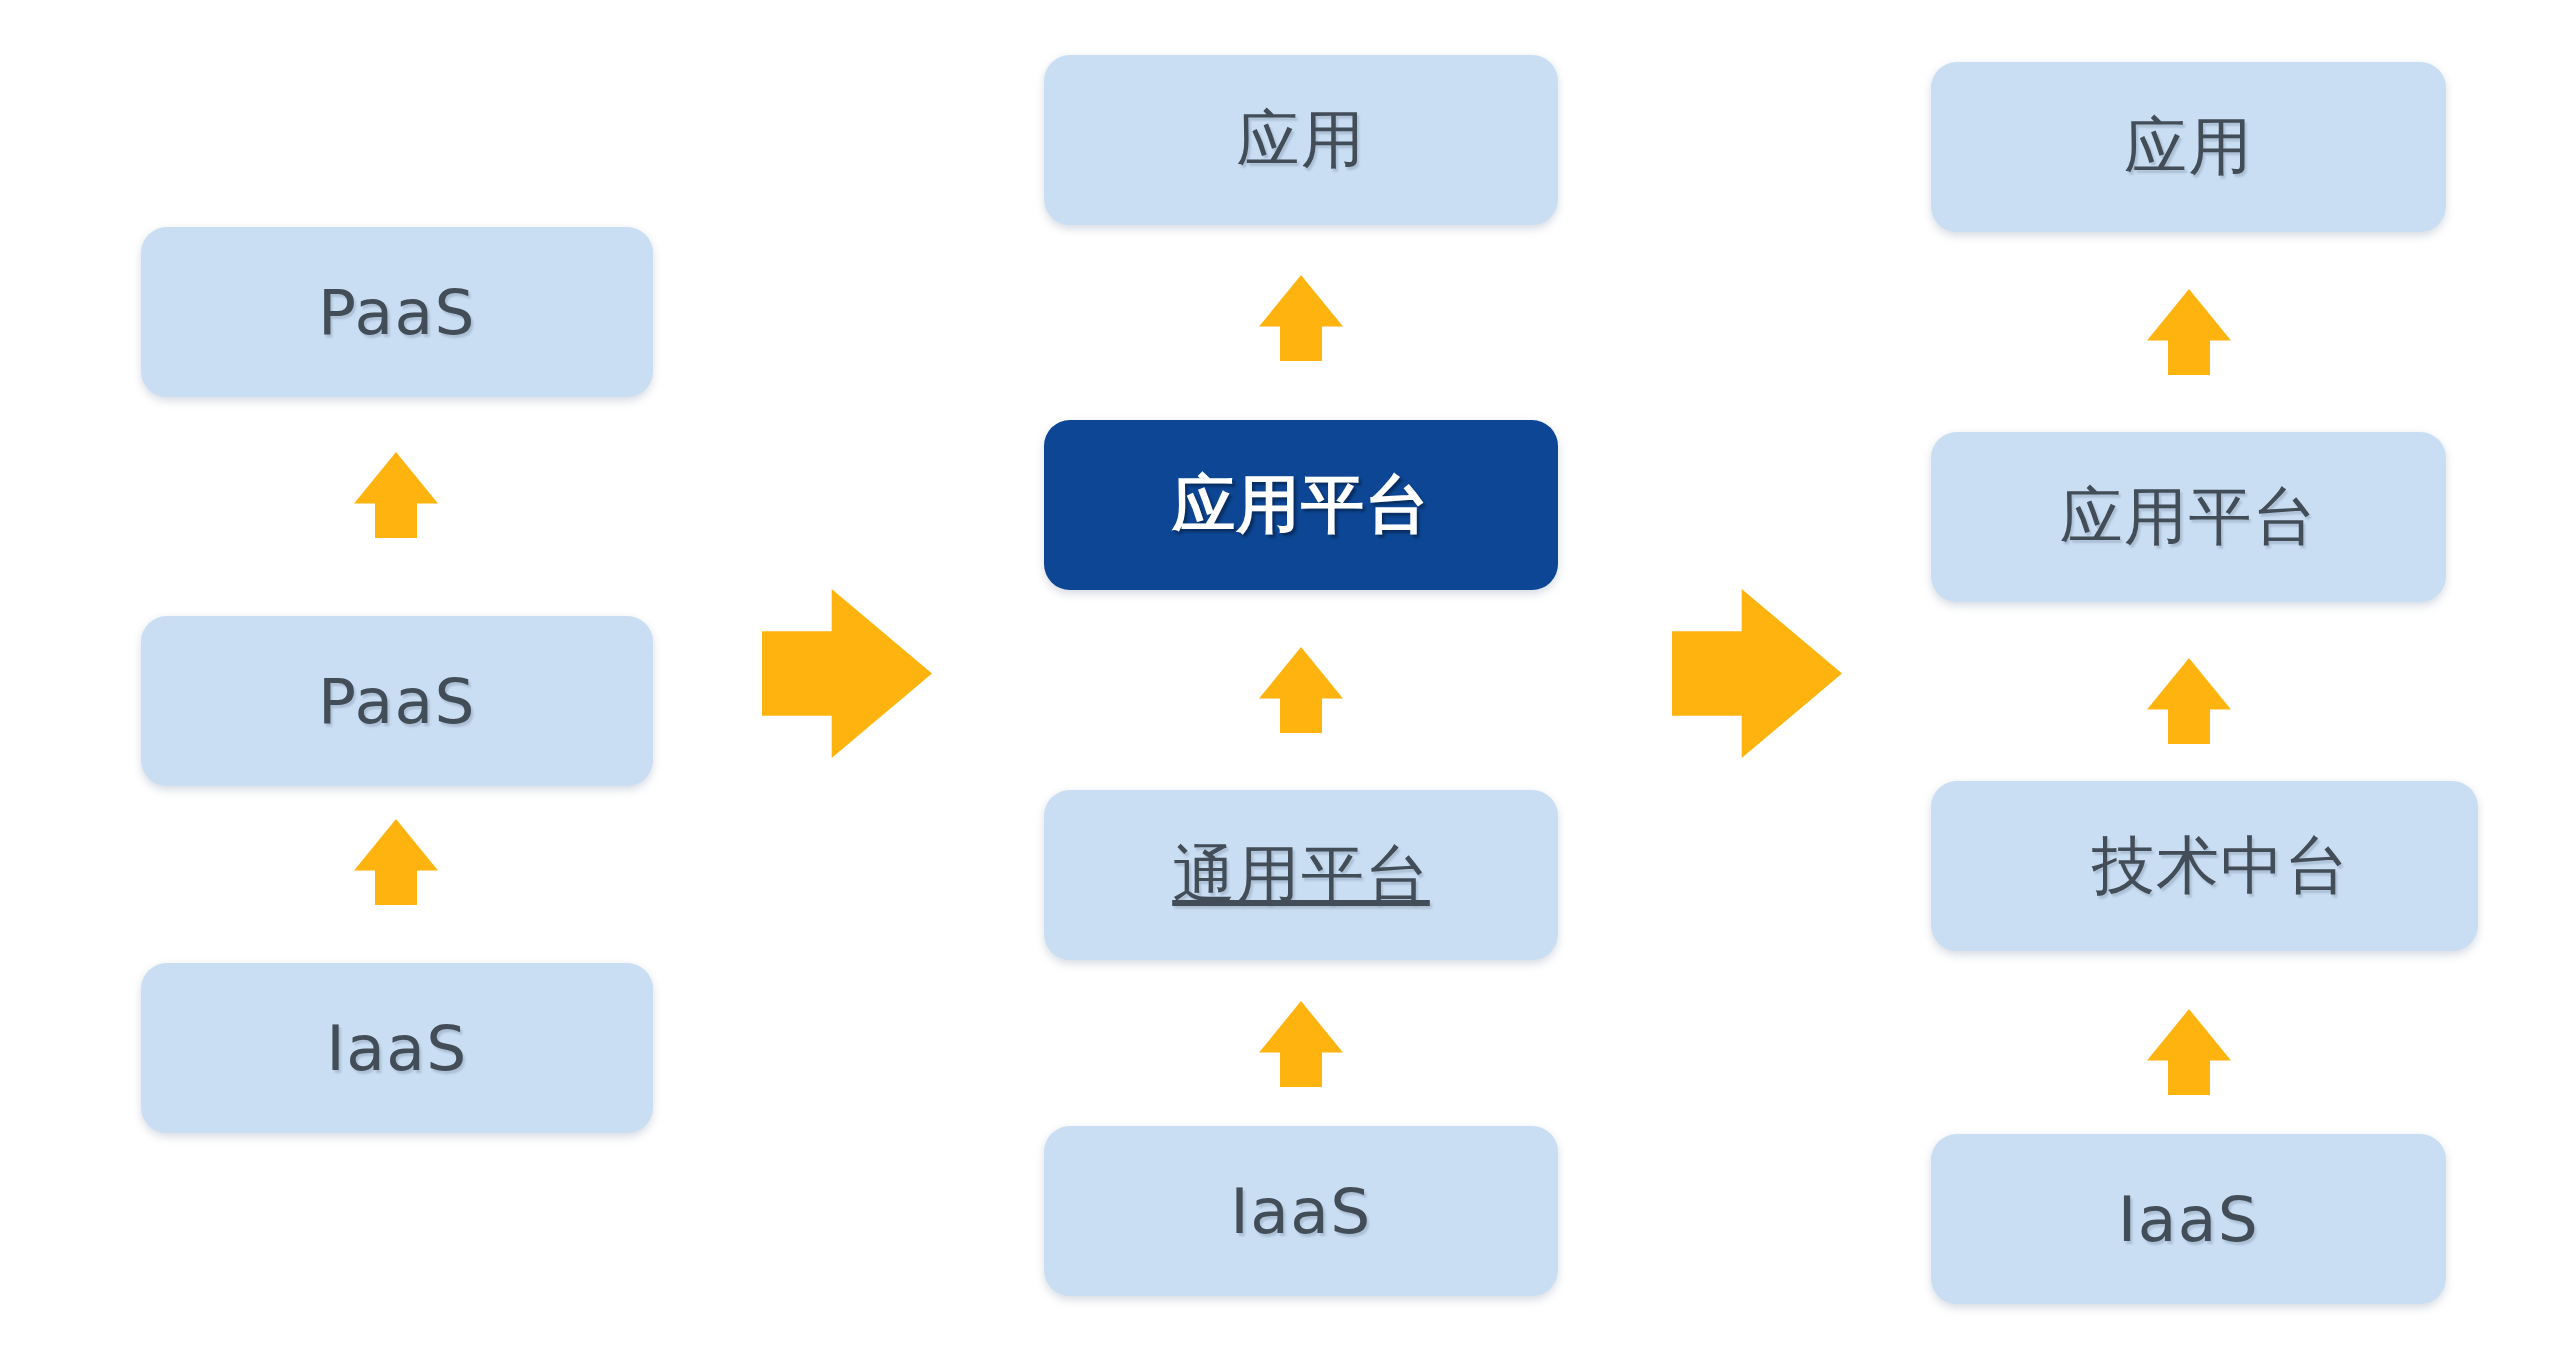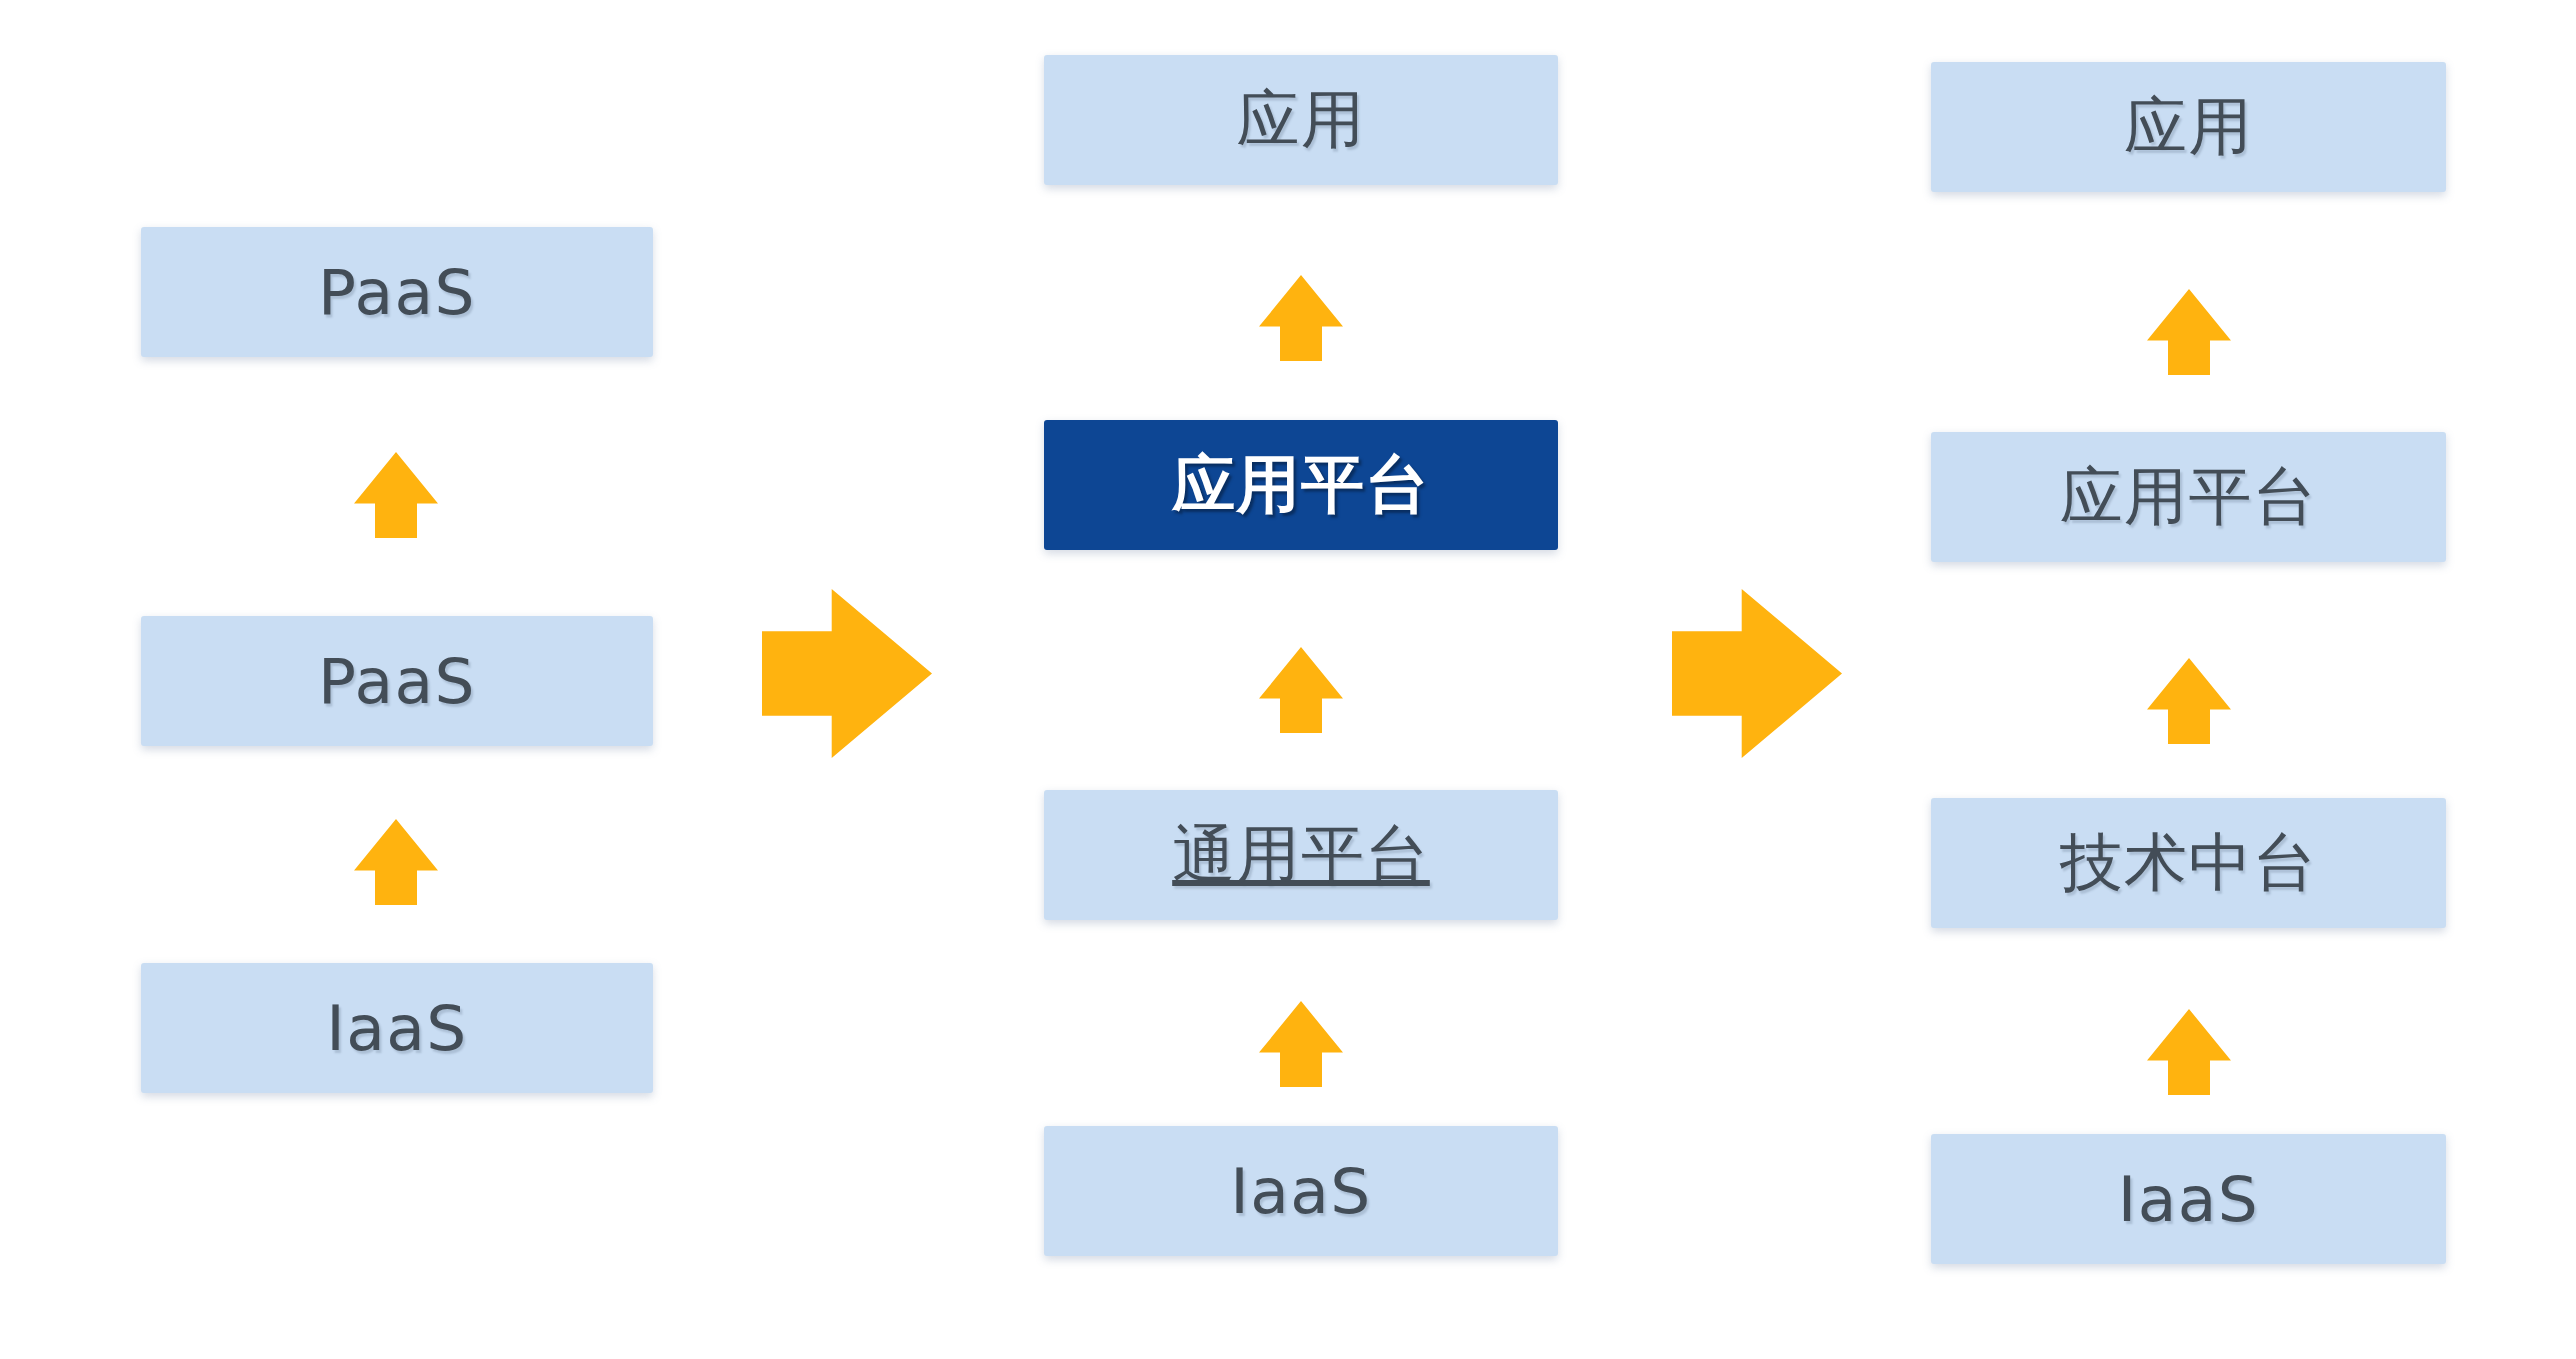--- a/index.html
+++ b/index.html
@@ -10,22 +10,22 @@
   .canvas {
     position: relative;
     width: 2576px;
     height: 1360px;
     background: var(--background, #ffffff);
     overflow: hidden;
     font-family: "DejaVu Sans", "Liberation Sans", sans-serif;
   }
   .box {
     position: absolute;
-    height: 130px;
-    border-radius: 3px;
+    height: 170px;
+    border-radius: 26px;
     background: var(--box-light, #C9DDF3);
     color: var(--text-dark, #434D57);
     display: flex;
     align-items: center;
     justify-content: center;
     font-size: 63px;
     font-weight: 500;
     letter-spacing: 1.4px;
     box-shadow: 0 3.4px 8.2px rgba(110, 130, 160, 0.28);
     text-align: center;
@@ -76,21 +76,21 @@
   .s2-b4 { top: 1126px; }
   .s2 .arr-up { left: 1259px; }
   .s2-a1 { top: 275px; }
   .s2-a2 { top: 647px; }
   .s2-a3 { top: 1001px; }
 
   
   .s3 .box { left: 1931px; width: 515px; }
   .s3-b1 { top: 62px; }
   .s3-b2 { top: 432px; }
-  .s3-b3 { top: 798px; }
+  .s3-b3 { top: 781px; padding-left: 32px; }
   .s3-b4 { top: 1134px; }
   .s3 .arr-up { left: 2147px; }
   .s3-a1 { top: 289px; }
   .s3-a2 { top: 658px; }
   .s3-a3 { top: 1009px; }
 
   
   .big-1 { left: 762px; top: 589px; }
   .big-2 { left: 1672px; top: 589px; }
 </style>

